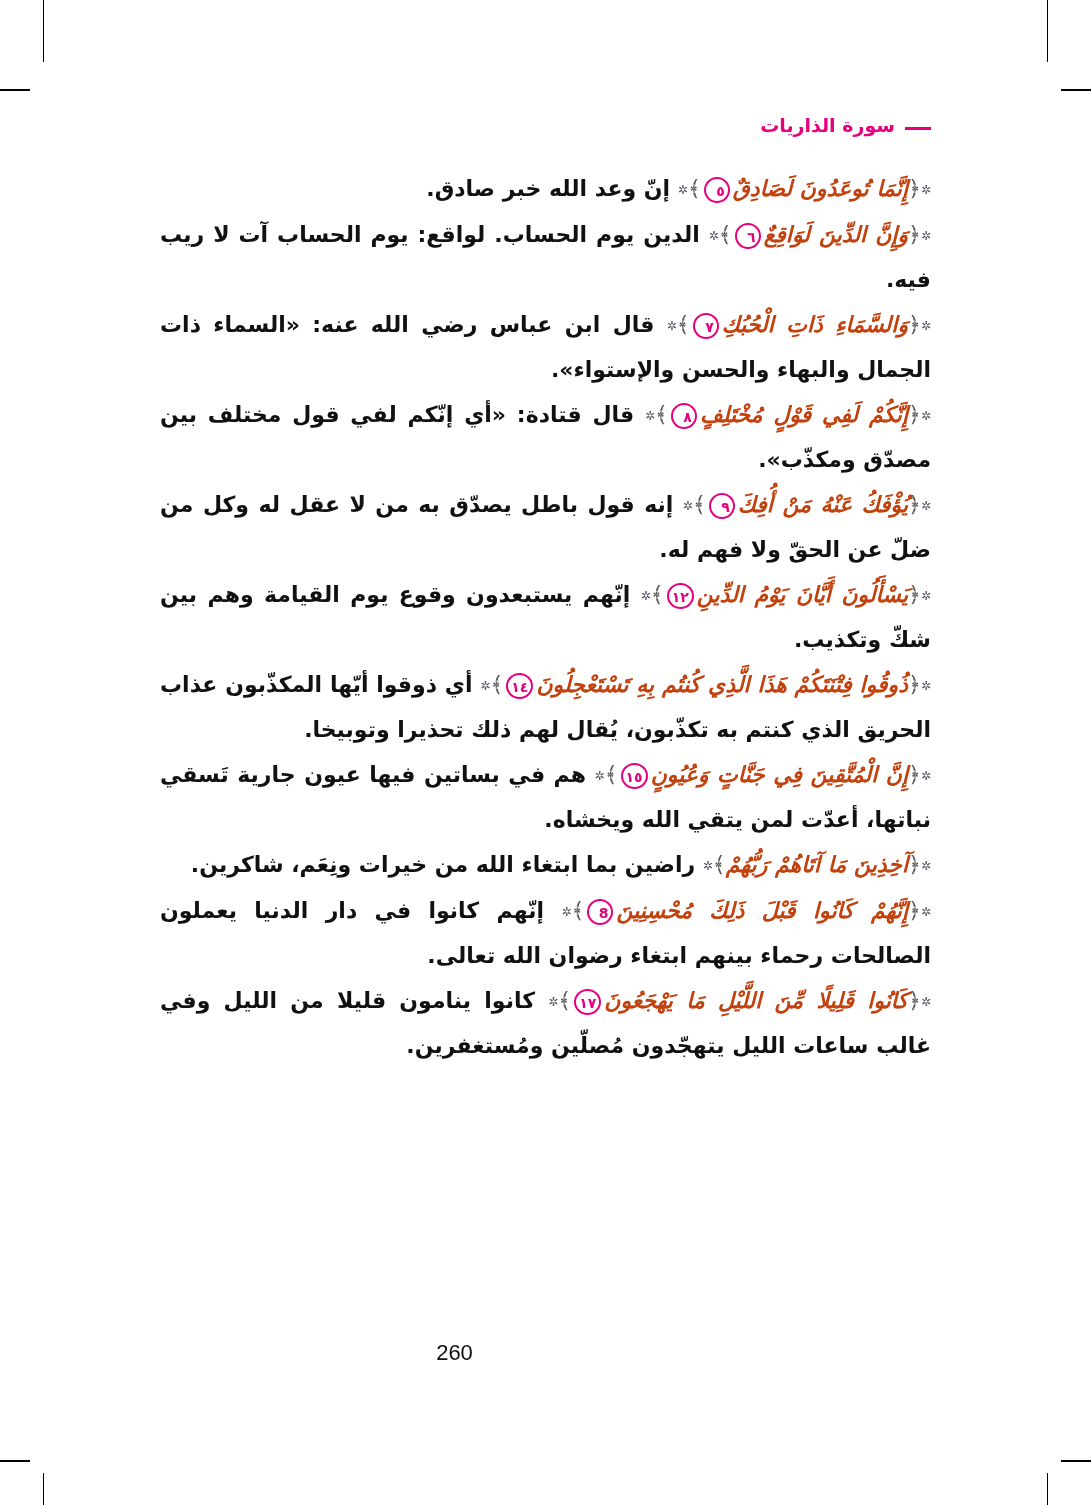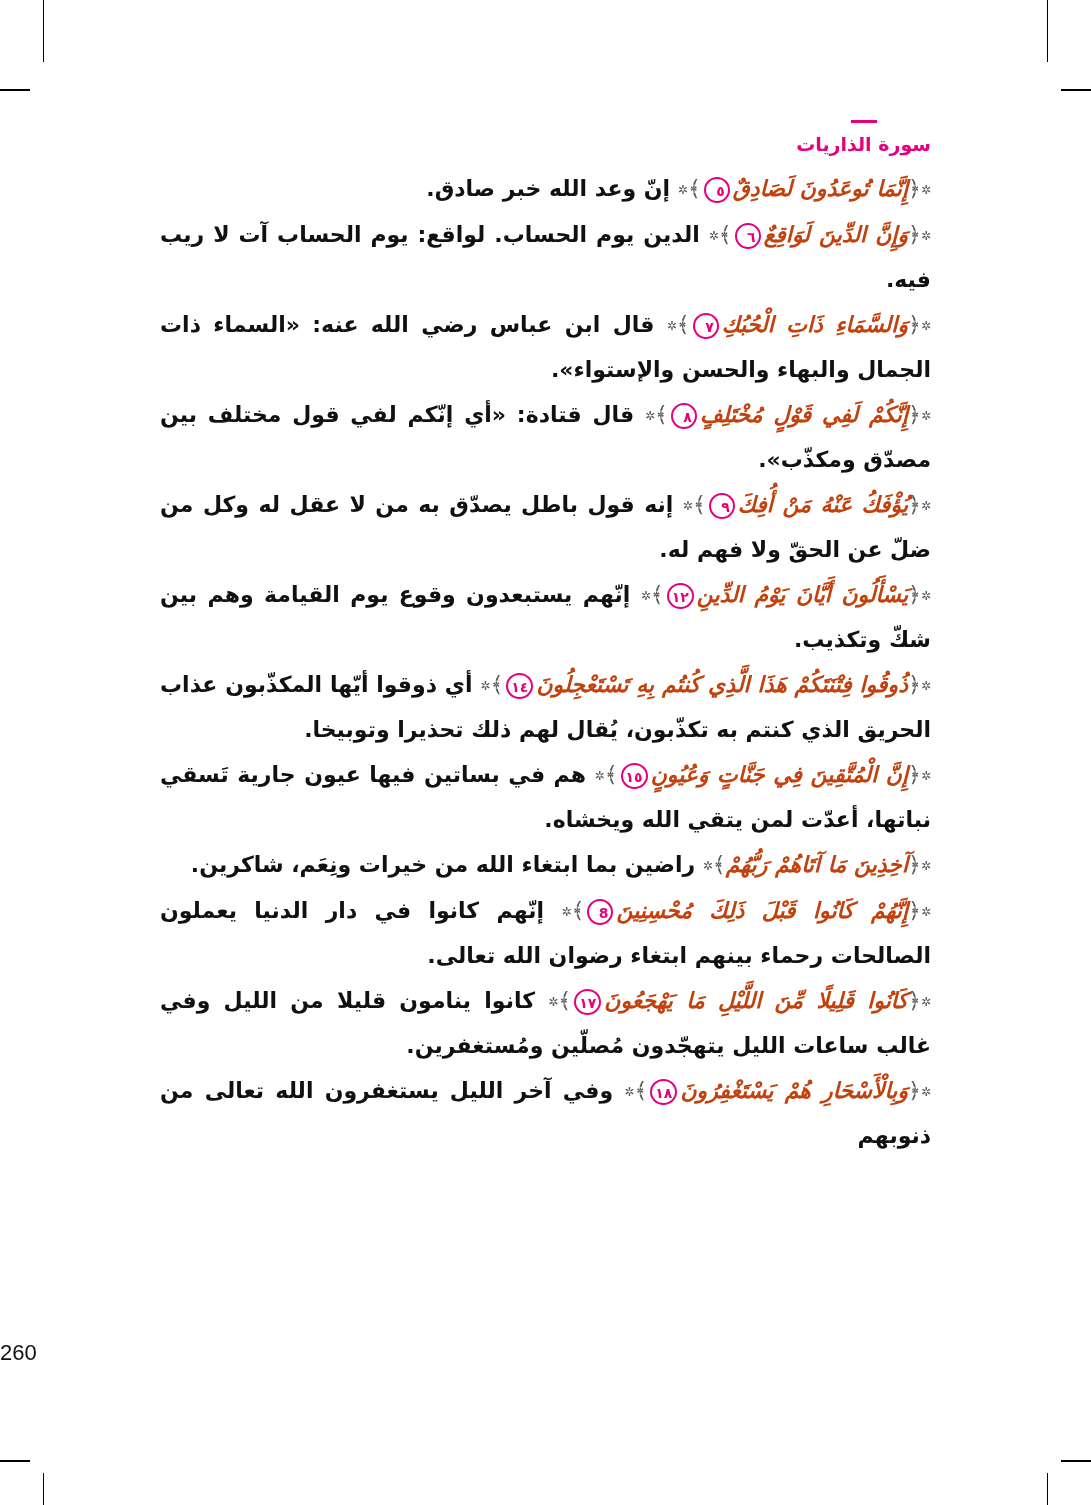--- a/index.html
+++ b/index.html
@@ -1,40 +1,40 @@
 <!DOCTYPE html>
 <html><head>
   <meta charset="utf-8">
   <style>
     html, body { margin: 0; padding: 0; background: #ffffff; }
     body { width: 1091px; height: 1505px; position: relative; overflow: hidden; font-family: "DejaVu Sans", sans-serif; }
     .crop { position: absolute; background: #000; }
     .header {
       position: absolute; top: 114px; right: 160px;
-      display: flex; align-items: center; direction: rtl; gap: 10px; flex-direction: column;
+      display: flex; align-items: center; direction: rtl; gap: 10px;
     }
     .header-bar { width: 26px; height: 3px; background: #e6007e; margin-top: 6px; }
     .header-title { color: #e6007e; font-size: 19px; font-weight: bold; letter-spacing: 0.5px; }
     .content {
       position: absolute; top: 166px; left: 160px; width: 771px;
       direction: rtl; text-align: justify; text-align-last: right;
       color: #111; font-size: 22px; line-height: 44px; font-weight: bold;
     }
     .entry { margin: 0; }
     .verse { color: #c2410c; font-family: "DejaVu Serif", serif; font-weight: bold; font-style: italic; }
     .bracket { color: #555; font-weight: normal; }
     .ornament { color: #556; font-size: 12px; font-weight: normal; vertical-align: middle; }
     .ayah-num {
       display: inline-block; min-width: 26px; height: 26px; line-height: 24px;
       border: 2px solid #e6007e; border-radius: 50%; color: #e6007e;
       text-align: center; font-size: 14px; margin: 0 3px; vertical-align: middle;
       box-sizing: border-box; padding: 0 3px;
     }
     .page-number {
-      position: absolute; top: 1340px; left: 0; width: 909px; text-align: left;
+      position: absolute; top: 1340px; left: 0; width: 909px; text-align: center;
       font-family: "Liberation Sans", sans-serif; font-size: 22px; color: #111;
     }
   </style>
 </head>
 <body>
 
 <div class="crop" style="left:43px;top:0;width:1px;height:62px;"></div>
 <div class="crop" style="left:0;top:89px;width:30px;height:2px;"></div>
 <div class="crop" style="left:1047px;top:0;width:1px;height:62px;"></div>
 <div class="crop" style="left:1061px;top:89px;width:30px;height:2px;"></div>
@@ -53,16 +53,15 @@
     <p class="entry"><span class="ornament">✲</span><span class="bracket">﴿</span><span class="verse">وَإِنَّ الدِّينَ لَوَاقِعٌ</span><span class="ayah-num">٦</span><span class="bracket">﴾</span><span class="ornament">✲</span> <span class="commentary">الدين يوم الحساب. لواقع: يوم الحساب آت لا ريب فيه.</span></p>
     <p class="entry"><span class="ornament">✲</span><span class="bracket">﴿</span><span class="verse">وَالسَّمَاءِ ذَاتِ الْحُبُكِ</span><span class="ayah-num">٧</span><span class="bracket">﴾</span><span class="ornament">✲</span> <span class="commentary">قال ابن عباس رضي الله عنه: «السماء ذات الجمال والبهاء والحسن والإستواء».</span></p>
     <p class="entry"><span class="ornament">✲</span><span class="bracket">﴿</span><span class="verse">إِنَّكُمْ لَفِي قَوْلٍ مُخْتَلِفٍ</span><span class="ayah-num">٨</span><span class="bracket">﴾</span><span class="ornament">✲</span> <span class="commentary">قال قتادة: «أي إنّكم لفي قول مختلف بين مصدّق ومكذّب».</span></p>
     <p class="entry"><span class="ornament">✲</span><span class="bracket">﴿</span><span class="verse">يُؤْفَكُ عَنْهُ مَنْ أُفِكَ</span><span class="ayah-num">٩</span><span class="bracket">﴾</span><span class="ornament">✲</span> <span class="commentary">إنه قول باطل يصدّق به من لا عقل له وكل من ضلّ عن الحقّ ولا فهم له.</span></p>
     <p class="entry"><span class="ornament">✲</span><span class="bracket">﴿</span><span class="verse">يَسْأَلُونَ أَيَّانَ يَوْمُ الدِّينِ</span><span class="ayah-num">١٢</span><span class="bracket">﴾</span><span class="ornament">✲</span> <span class="commentary">إنّهم يستبعدون وقوع يوم القيامة وهم بين شكّ وتكذيب.</span></p>
     <p class="entry"><span class="ornament">✲</span><span class="bracket">﴿</span><span class="verse">ذُوقُوا فِتْنَتَكُمْ هَذَا الَّذِي كُنتُم بِهِ تَسْتَعْجِلُونَ</span><span class="ayah-num">١٤</span><span class="bracket">﴾</span><span class="ornament">✲</span> <span class="commentary">أي ذوقوا أيّها المكذّبون عذاب الحريق الذي كنتم به تكذّبون، يُقال لهم ذلك تحذيرا وتوبيخا.</span></p>
     <p class="entry"><span class="ornament">✲</span><span class="bracket">﴿</span><span class="verse">إِنَّ الْمُتَّقِينَ فِي جَنَّاتٍ وَعُيُونٍ</span><span class="ayah-num">١٥</span><span class="bracket">﴾</span><span class="ornament">✲</span> <span class="commentary">هم في بساتين فيها عيون جارية تَسقي نباتها، أعدّت لمن يتقي الله ويخشاه.</span></p>
     <p class="entry"><span class="ornament">✲</span><span class="bracket">﴿</span><span class="verse">آخِذِينَ مَا آتَاهُمْ رَبُّهُمْ</span><span class="bracket">﴾</span><span class="ornament">✲</span> <span class="commentary">راضين بما ابتغاء الله من خيرات ونِعَم، شاكرين.</span></p>
     <p class="entry"><span class="ornament">✲</span><span class="bracket">﴿</span><span class="verse">إِنَّهُمْ كَانُوا قَبْلَ ذَلِكَ مُحْسِنِينَ</span><span class="ayah-num">8</span><span class="bracket">﴾</span><span class="ornament">✲</span> <span class="commentary">إنّهم كانوا في دار الدنيا يعملون الصالحات رحماء بينهم ابتغاء رضوان الله تعالى.</span></p>
     <p class="entry"><span class="ornament">✲</span><span class="bracket">﴿</span><span class="verse">كَانُوا قَلِيلًا مِّنَ اللَّيْلِ مَا يَهْجَعُونَ</span><span class="ayah-num">١٧</span><span class="bracket">﴾</span><span class="ornament">✲</span> <span class="commentary">كانوا ينامون قليلا من الليل وفي غالب ساعات الليل يتهجّدون مُصلّين ومُستغفرين.</span></p>
-    <p class="entry"><span class="ornament">✲</span><span class="bracket">﴿</span><span class="verse">وَبِالْأَسْحَارِ هُمْ يَسْتَغْفِرُونَ</span><span class="ayah-num">١٨</span><span class="bracket">﴾</span><span class="ornament">✲</span> <span class="commentary">وفي آخر الليل يستغفرون الله تعالى من ذنوبهم</span></p>
   </div>
 
 <div class="page-number">260</div>
 
 </body></html>

